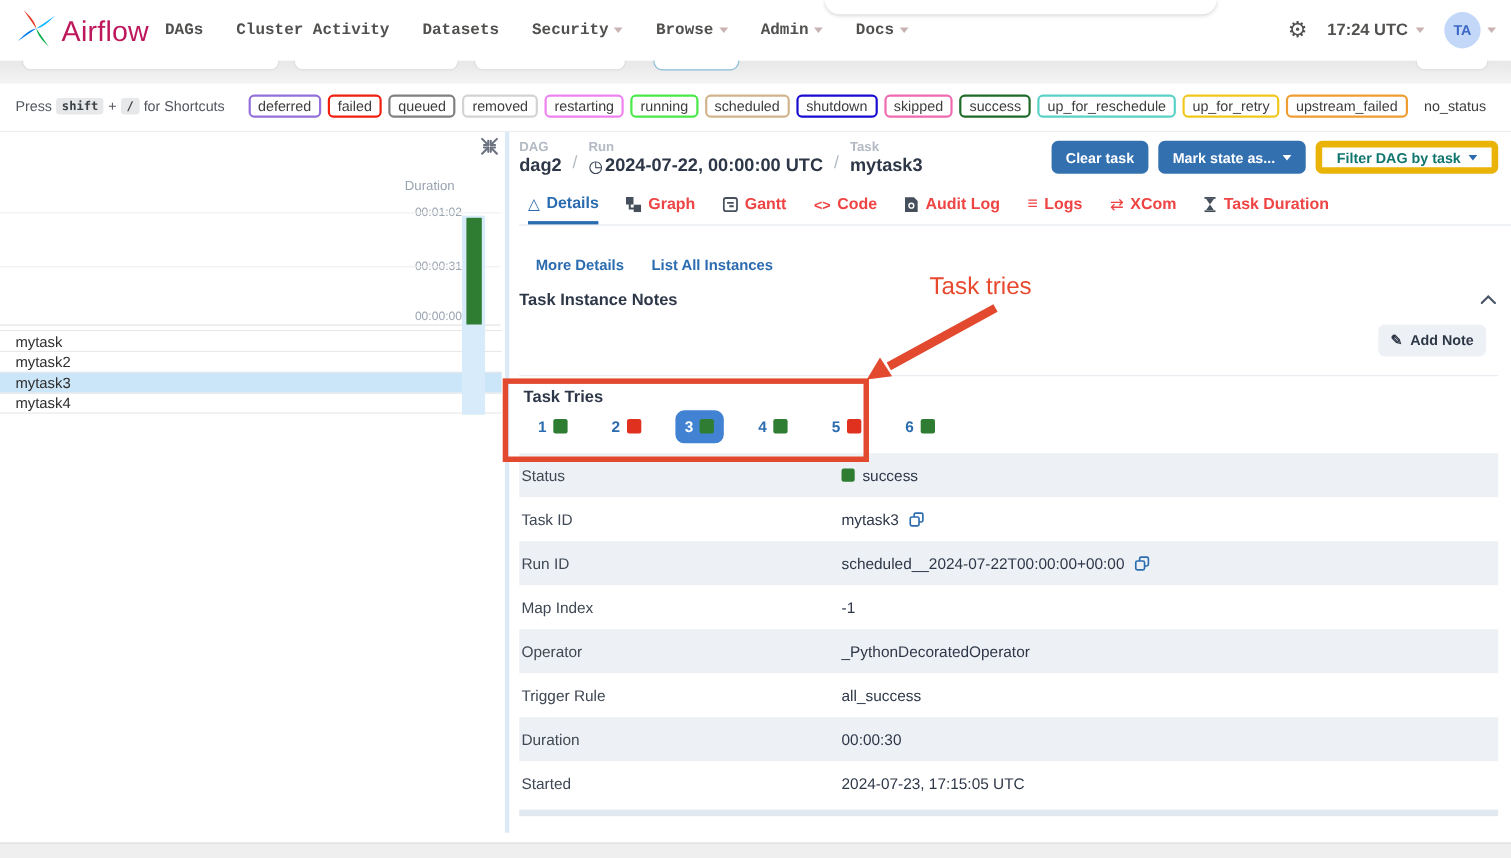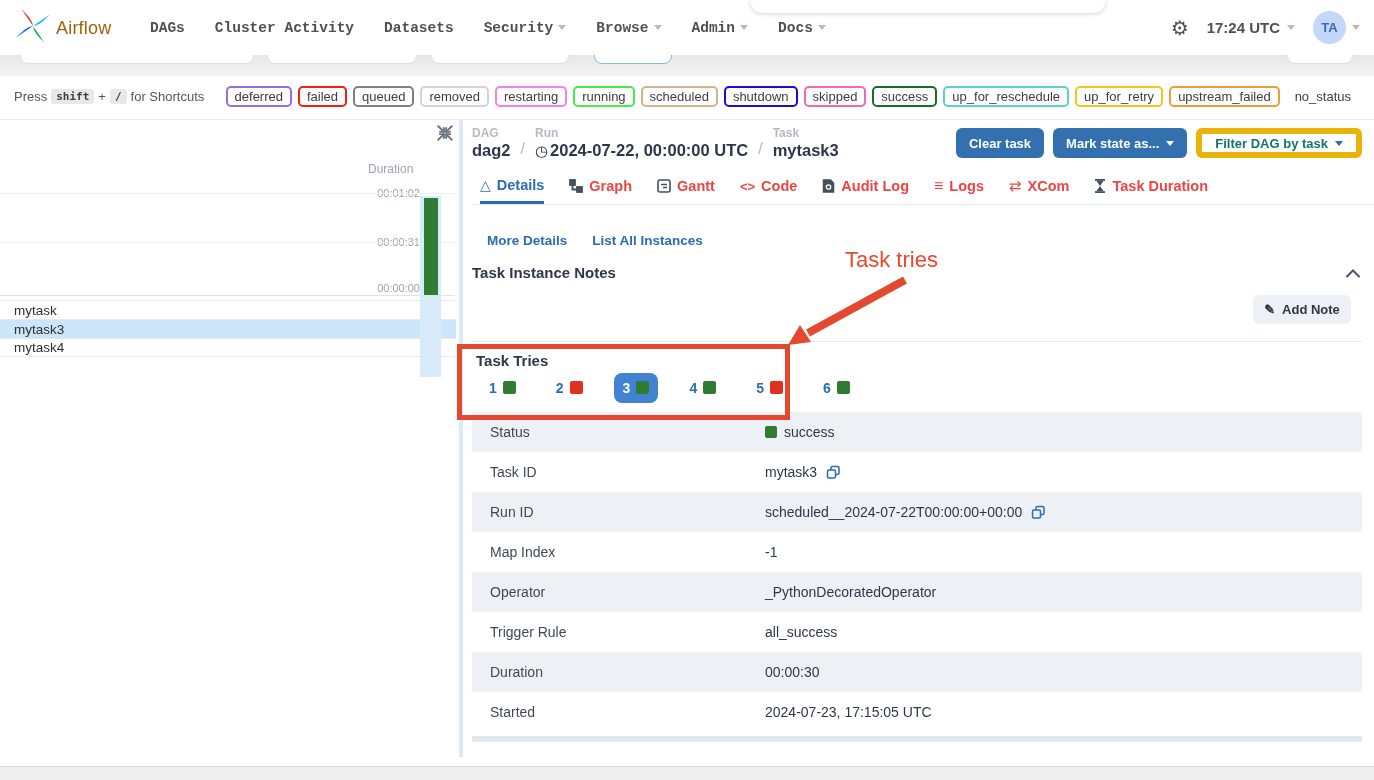--- a/index.html
+++ b/index.html
@@ -2,21 +2,21 @@
 <html><head>
 <meta charset="utf-8">
 <style>
   * { margin:0; padding:0; box-sizing:border-box; }
   body { background:#fff; font-family:"Liberation Sans", sans-serif; }
   .stage { position:relative; width:1374px; height:780px; overflow:hidden; background:#fff; }
 
   
   .navbar { position:absolute; left:0; top:0; width:1374px; height:55px; background:#fff; z-index:30; }
   .brand { position:absolute; left:14px; top:7px; display:flex; align-items:center; gap:4px; }
-  .brand-name { font-size:18px; color:#a16207; letter-spacing:0.2px;text-align:right; }
+  .brand-name { font-size:26px; color:#be185d; letter-spacing:0.2px;text-align:right; }
   .nav-items { position:absolute; left:150px; top:0; height:55px; display:flex; align-items:center; gap:30px;font-family:Liberation Mono, monospace; }
   .nav-item { font-size:14.5px; font-weight:700; color:#51504f; cursor:pointer; display:flex; align-items:center; gap:5px; }
   .caret { width:0; height:0; border-left:4px solid transparent; border-right:4px solid transparent; border-top:5px solid #c9b2b2; display:inline-block; }
   .nav-right { position:absolute; right:14px; top:0; height:55px; display:flex; align-items:center; gap:18px; }
   .gear { font-size:20px; color:#51504f; cursor:pointer; }
   .clock-wrap { display:flex; align-items:center; gap:7px; cursor:pointer; }
   .clock-text { font-size:15px; font-weight:700; color:#51504f; }
   .avatar-wrap { display:flex; align-items:center; gap:6px; cursor:pointer; }
   .avatar { width:33px; height:33px; border-radius:50%; background:#c3d8f8; color:#3b66c4; font-weight:700; font-size:13px; display:flex; align-items:center; justify-content:center; }
   .top-overlay { position:absolute; left:750px; top:0; width:356px; height:13px; background:#fff; border-radius:0 0 16px 16px; box-shadow:0 1px 4px rgba(0,0,0,0.18); z-index:40; }
@@ -88,21 +88,21 @@
 
   
   .anno-box { position:absolute; left:457px; top:344px; width:333px; height:76px; border:5px solid #e2492f; z-index:20; }
   .anno-text { position:absolute; left:845px; top:247px; font-size:22px; color:#e8492e; z-index:20; }
   .anno-arrow { position:absolute; left:780px; top:270px; z-index:20; }
 
   
   .dtable { position:absolute; left:472px; top:412px; width:890px; }
   .drow { height:40px; display:flex; align-items:center; }
   .drow.odd { background:#edf1f6; }
-  .dlabel { width:293px; padding-left:18px; font-size:14px; color:#3f4854; }
+  .dlabel { width:293px; padding-left:2px; font-size:14px; color:#3f4854; }
   .dvalue { font-size:14px; color:#2d3748; display:flex; align-items:center; gap:7px; }
   .status-sq { width:12px; height:12px; border-radius:2px; background:#2e7d32; display:inline-block; }
   .copy-icon { display:inline-flex; cursor:pointer; margin-left:2px; }
   .bottom-sliver { position:absolute; left:472px; top:736px; width:890px; height:6px; background:#e2e8f0; }
 
   
   .footer { position:absolute; left:0; top:766px; width:1374px; height:14px; background:#efefef; border-top:1px solid #dddddd; }
 </style>
 </head>
 <body>
@@ -214,20 +214,24 @@
   <div class="gridline" style="top:242px;"></div>
   <div class="gridline base" style="top:295px;"></div>
   <div class="chart-col"></div>
   <div class="chart-bar"></div>
 
   <div class="task-rows">
     <div class="task-row">
       <span class="task-name">mytask</span>
       <span class="task-sq" style="background-color: rgb(46, 125, 50);"></span>
     </div>
+    <div class="task-row">
+      <span class="task-name">mytask2</span>
+      <span class="task-sq" style="background-color: rgb(46, 125, 50);"></span>
+    </div>
     <div class="task-row selected">
       <span class="task-name">mytask3</span>
       <span class="task-sq" style="background-color: rgb(46, 125, 50);"></span>
     </div>
     <div class="task-row">
       <span class="task-name">mytask4</span>
       <span class="task-sq" style="background-color: rgb(46, 125, 50);"></span>
     </div>
   </div>
   <div class="panel-divider"></div>

